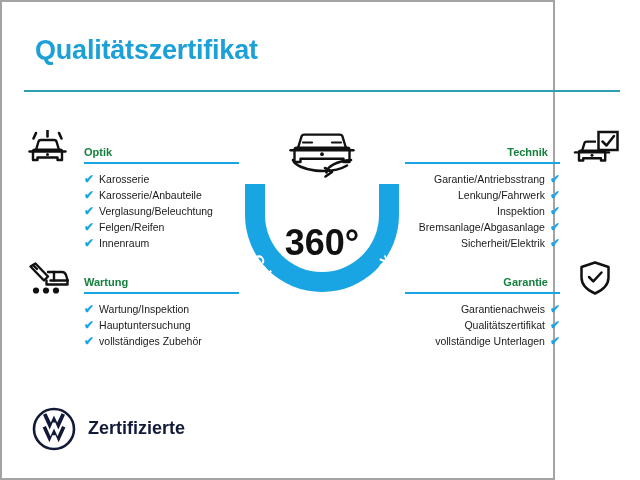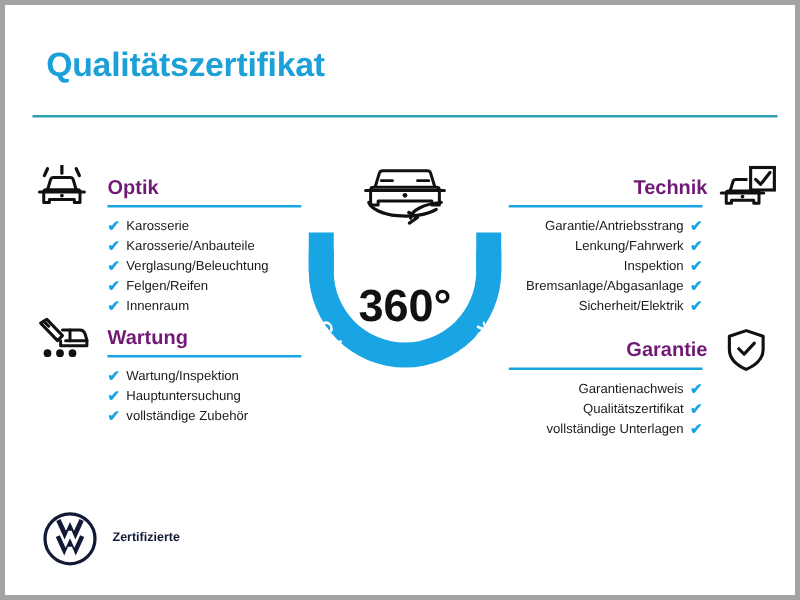--- a/index.html
+++ b/index.html
@@ -4,23 +4,23 @@
 <style>
   * { box-sizing: border-box; margin: 0; padding: 0; }
   html, body {
     width: 640px; height: 480px;
     background: #ffffff;
     font-family: "Liberation Sans", sans-serif;
     overflow: hidden;
   }
   #page {
     position: relative;
-    width: 640px; height: 480px;
+    width: 555px; height: 480px;
     background: #ffffff;
-    border: 4px solid #a3a3a3;
+    border: 2px solid #a3a3a3;
   }
 
   
   .page-title {
     position: absolute;
     left: 33px; top: 33px;
     font-size: 27px;
     font-weight: bold;
     letter-spacing: -0.2px;
     color: #1CA0D8;
@@ -34,23 +34,23 @@
 
   
   .section { position: absolute; }
   .sec-head {
     position: relative;
     height: 34px;
   }
   .sec-title {
     position: absolute;
     bottom: 6px;
-    font-size: 16px;
+    font-size: 11px;
     font-weight: bold;
-    color: #701a75;
+    color: #15803d;
     white-space: nowrap;
   }
   .sec-rule {
     position: absolute;
     height: 2px;
     background: #19A5E3;
     bottom: 0;
   }
   .items { margin-top: 7px; }
   .item {
@@ -70,34 +70,34 @@
   }
 
   
   .sec-left .sec-title { left: 60px; }
   .sec-left .sec-rule  { left: 60px; right: 0; }
   .sec-left .items     { padding-left: 60px; }
   .sec-left .item      { justify-content: flex-start; }
   .sec-left .check     { margin-right: 5px; }
 
   
-  .sec-right .sec-title { right: 56px; margin-top: 40px; }
+  .sec-right .sec-title { right: 72px; margin-top: 40px; }
   .sec-right .sec-rule  { left: 0; right: 60px; }
   .sec-right .items     { padding-right: 60px; }
   .sec-right .item      { justify-content: flex-end; }
   .sec-right .check     { margin-left: 5px; }
 
   
   .sec-icon { position: absolute; top: 0; }
   .sec-left  .sec-icon { left: 0; }
   .sec-right .sec-icon { right: 0; }
 
   
   #sec-optik   { left: 22px;  top: 128px; width: 215px; }
-  #sec-wartung { left: 22px;  top: 248px; width: 215px; }
+  #sec-wartung { left: 22px;  top: 258px; width: 215px; }
   #sec-technik { left: 403px; top: 128px; width: 215px; }
   #sec-garantie{ left: 403px; top: 258px; width: 215px; }
 
   
   #badge {
     position: absolute;
     left: 225px; top: 118px;
     width: 190px; height: 200px;
   }
   #badge svg { display: block; }
@@ -105,21 +105,21 @@
   
   #footer {
     position: absolute;
     left: 30px; top: 405px;
     display: flex;
     align-items: center;
   }
   #vw-mark { width: 44px; height: 44px; }
   #footer-text {
     margin-left: 12px;
-    font-size: 10px;
+    font-size: 18px;
     font-weight: bold;
     color: #131A38;
     line-height: 1.32;
   }
   #footer-text span { display: block; white-space: nowrap; }
 </style>
 </head>
 <body>
 
 <div id="page">
@@ -193,21 +193,21 @@
       <div class="item">
         <span class="check">✔</span>
         <span>Wartung/Inspektion</span>
       </div>
       <div class="item">
         <span class="check">✔</span>
         <span>Hauptuntersuchung</span>
       </div>
       <div class="item">
         <span class="check">✔</span>
-        <span>vollständige Zubehör</span>
+        <span>vollständiges Zubehör</span>
       </div>
     </div>
   </div>
 
   <div class="section sec-right" id="sec-technik">
     <div class="sec-head">
       <span class="sec-icon">
         <svg width="50" height="36" viewBox="0 0 50 36">
           <rect x="28.5" y="2" width="19" height="18" fill="none" stroke="#111" stroke-width="2.5"></rect>
           <path d="M32.5 11.5 L36.5 15.5 L44 6" fill="none" stroke="#111" stroke-width="2.5" stroke-linecap="round" stroke-linejoin="round"></path>

